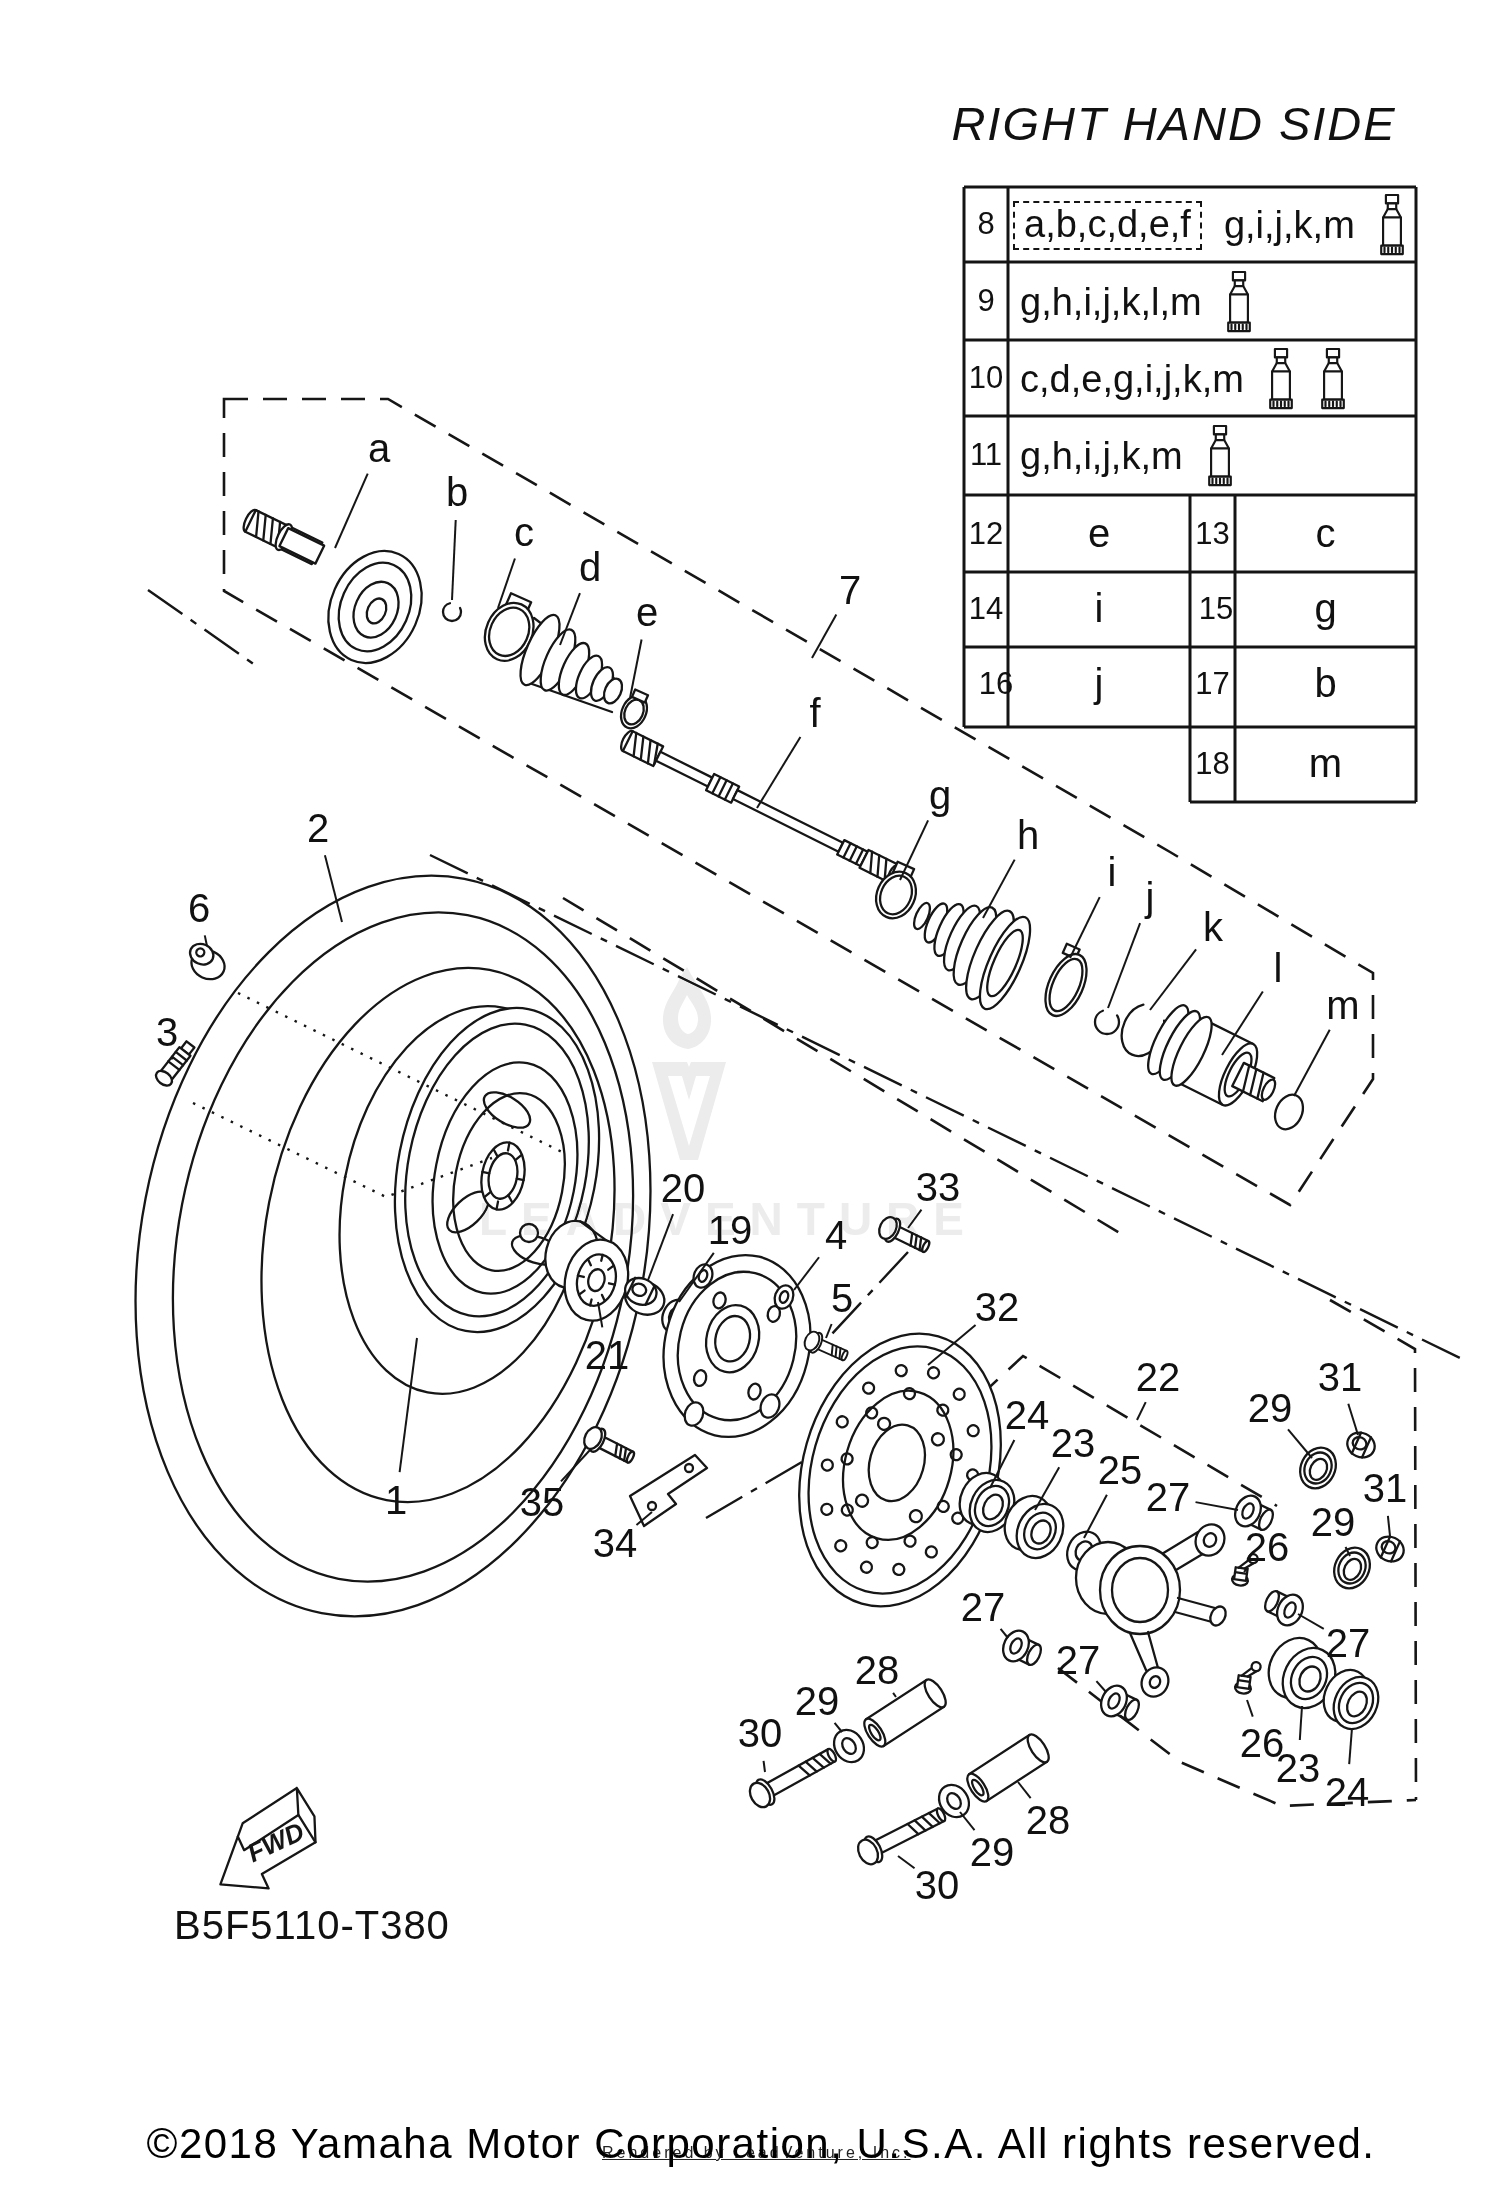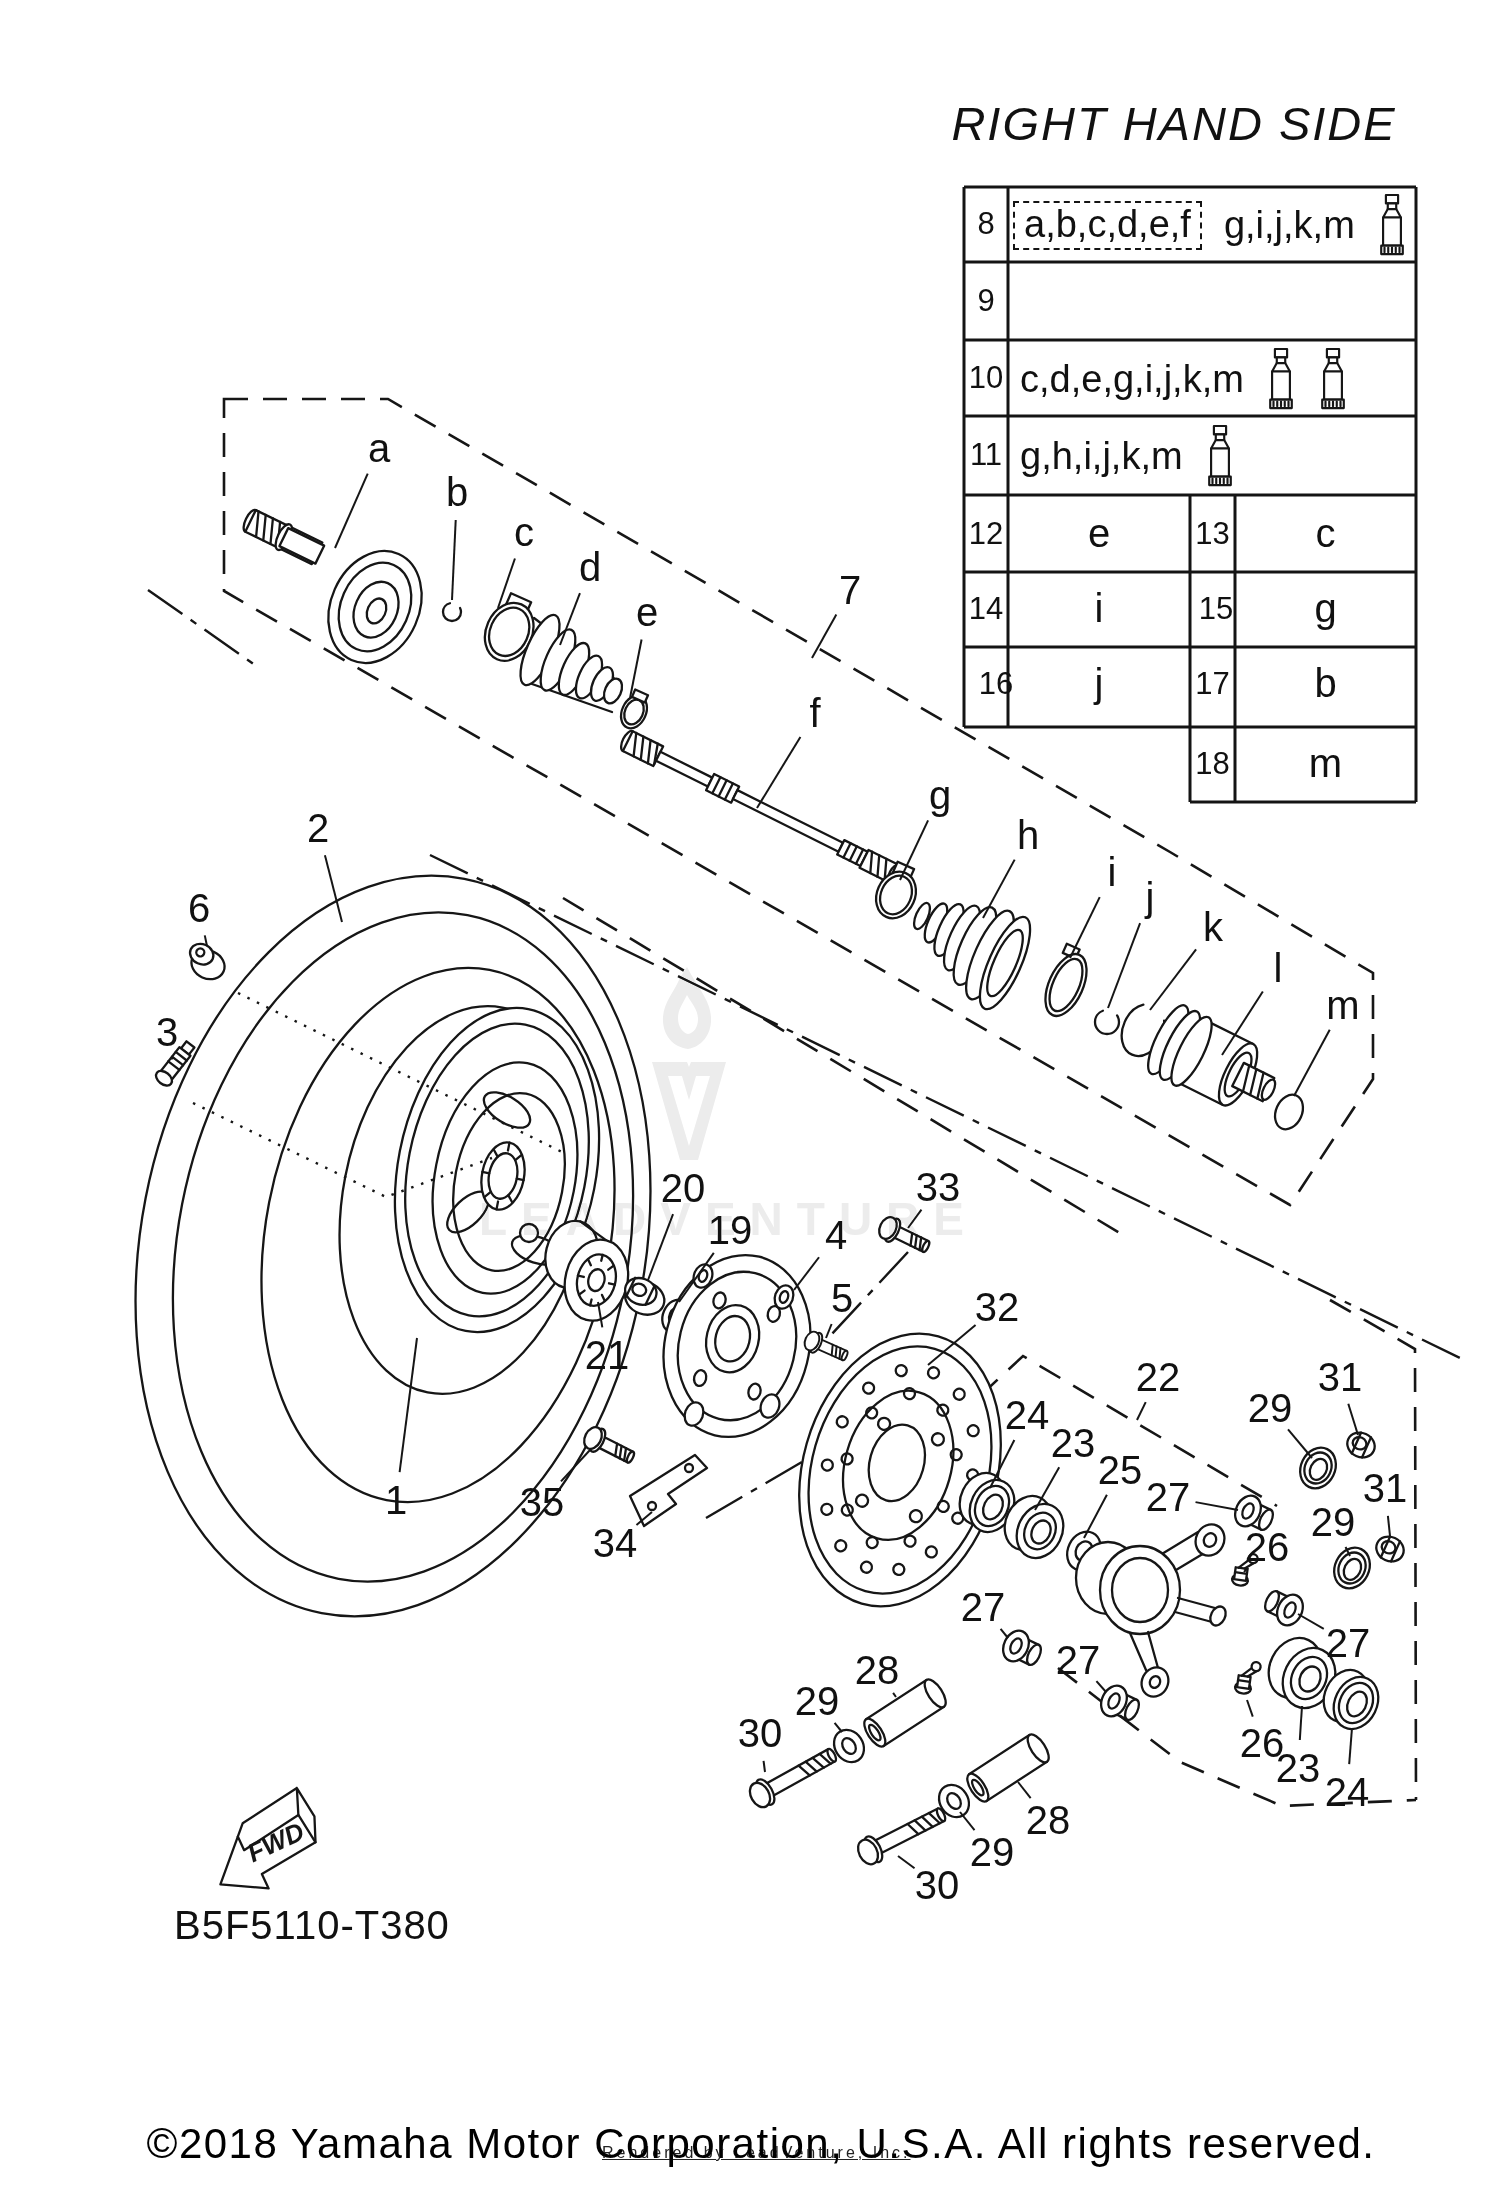--- a/index.html
+++ b/index.html
@@ -484,20 +484,26 @@
 
   <div class="abs tnum" style="left:964px;top:206px;width:44px">8</div>
   <div class="abs trow" style="left:1013px;top:193px;height:64px">
     <span class="boxed">a,b,c,d,e,f</span>
     <span>g,i,j,k,m</span>
     <svg class="tube" width="30" height="64" viewBox="-16 -34 32 68">
         <use href="#tube-icon"></use>
       </svg>
   </div>
   <div class="abs tnum" style="left:964px;top:283px;width:44px">9</div>
+  <div class="abs trow" style="left:1020px;top:270px;height:64px">
+    <span>g,h,i,j,k,l,m</span>
+    <svg class="tube" width="30" height="64" viewBox="-16 -34 32 68">
+        <use href="#tube-icon"></use>
+      </svg>
+  </div>
   <div class="abs tnum" style="left:964px;top:360px;width:44px">10</div>
   <div class="abs trow" style="left:1020px;top:347px;height:64px">
     <span>c,d,e,g,i,j,k,m</span>
     <svg class="tube" width="30" height="64" viewBox="-16 -34 32 68">
         <use href="#tube-icon"></use>
       </svg>
     <svg class="tube" width="30" height="64" viewBox="-16 -34 32 68">
         <use href="#tube-icon"></use>
       </svg>
   </div>

